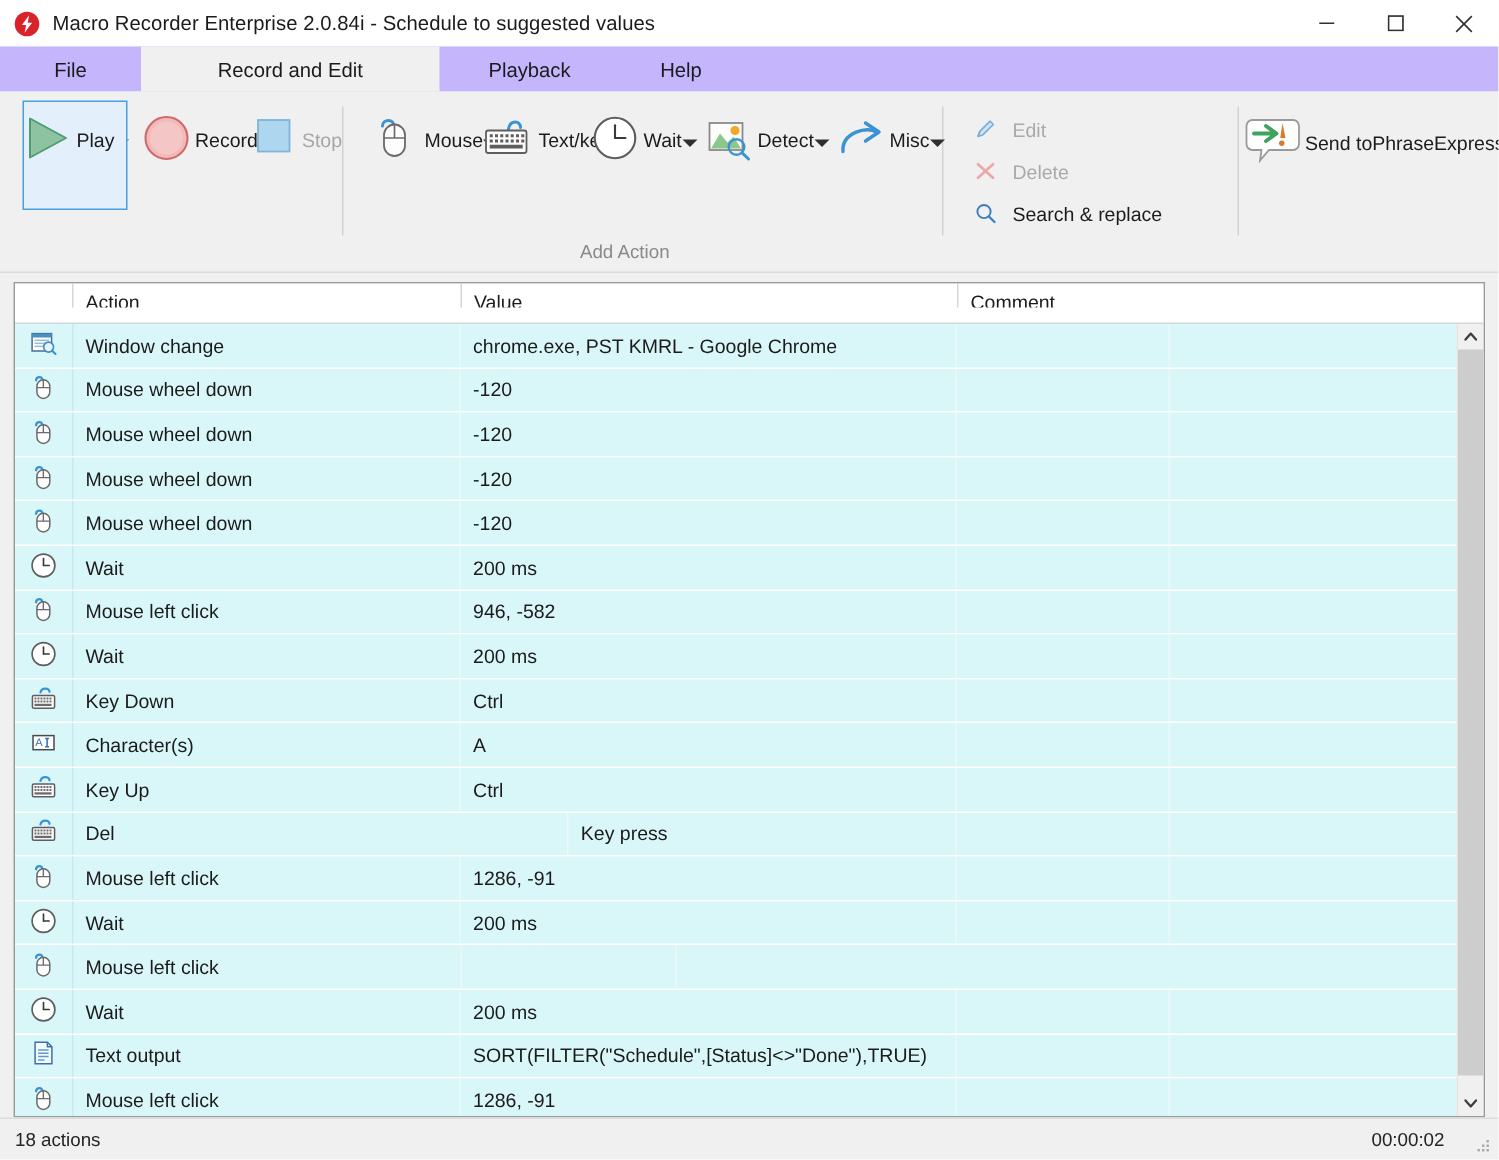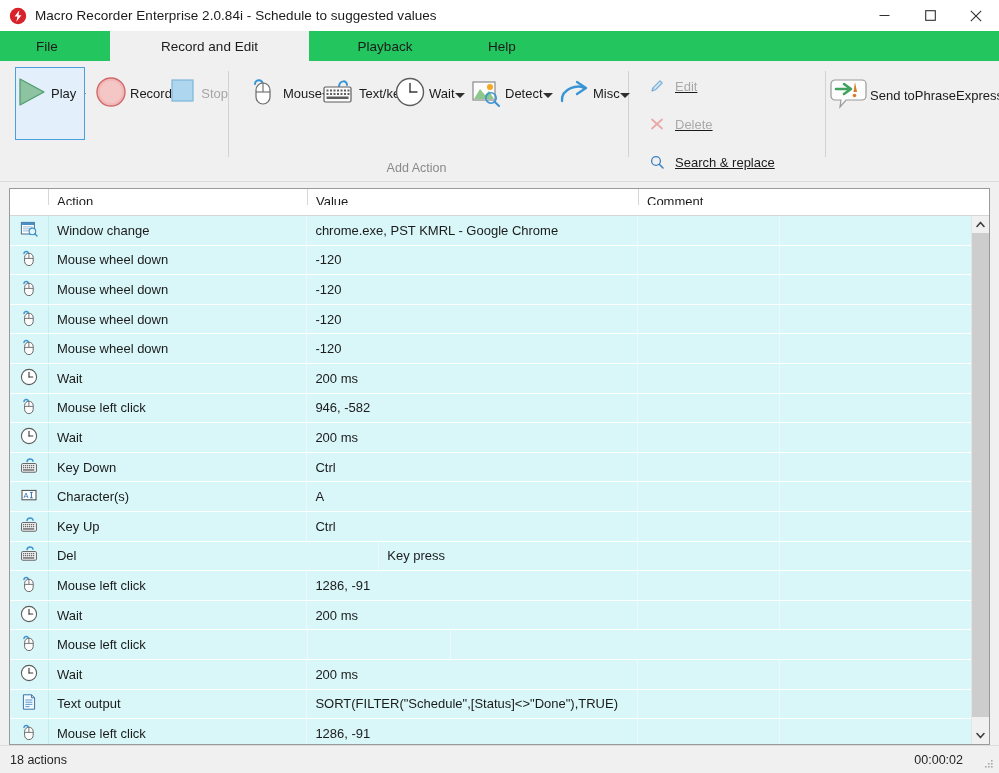--- a/index.html
+++ b/index.html
@@ -60,26 +60,25 @@
     display: flex;
     align-items: center;
     justify-content: center;
     color: #303030;
   }
   .win-btn svg { display: block; }
 
   
   .tabbar {
     height: 30px;
-    background: #22c55e;
+    background: #c4b5fd;
     display: flex;
     align-items: flex-start;
     flex: 0 0 auto;
     position: relative;
-    gap: 16px;
   }
   .tab {
     display: flex;
     align-items: center;
     justify-content: center;
     font-size: 13.5px;
     color: #1b1b1b;
     white-space: nowrap;
     height: 30px;
   }
@@ -160,22 +159,21 @@
     font-size: 12.5px;
     color: #8a8a8a;
   }
 
   
   .small-cmds {
     margin-top: 14px;
     margin-left: 18px;
     display: flex;
     flex-direction: column;
-    gap: 16px;
-    text-decoration: underline;
+    gap: 6px;
   }
   .small-cmd {
     display: flex;
     align-items: center;
     height: 22px;
     font-size: 13px;
     white-space: nowrap;
   }
   .small-cmd .sico {
     width: 20px; height: 20px;

